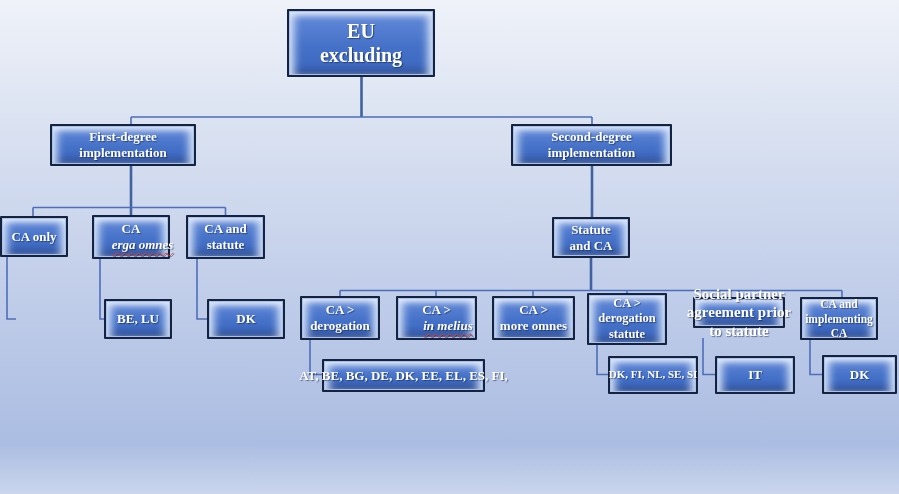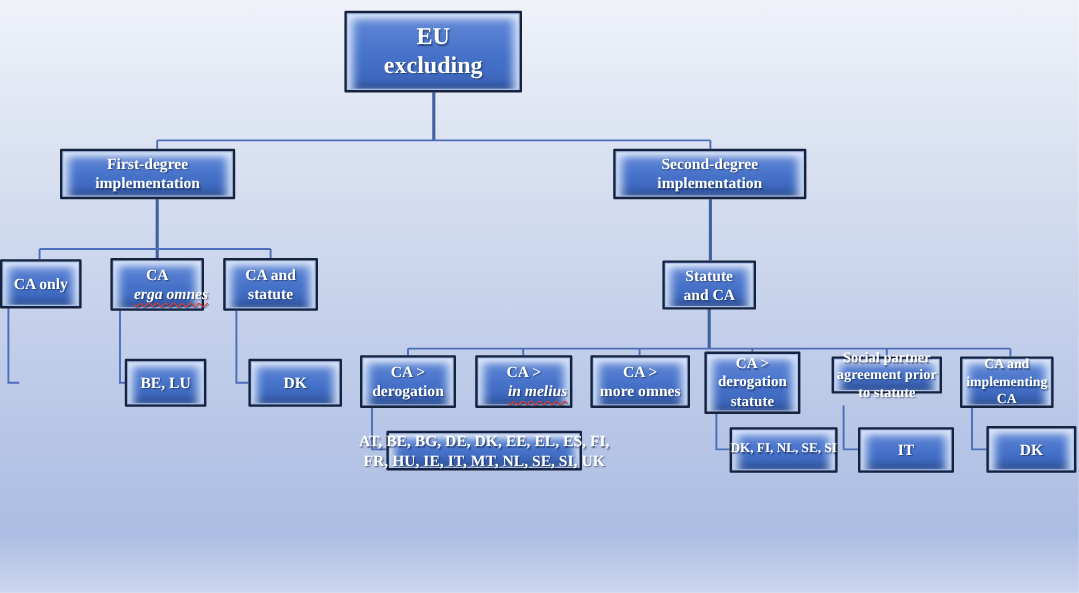--- a/index.html
+++ b/index.html
@@ -126,34 +126,33 @@
   </div>
   <div class="node" style="left:492px;top:296px;width:83px;height:44px;font-size:13px">
     <span>CA &gt;</span>
     <span>more omnes</span>
   </div>
   <div class="node" style="left:587px;top:293px;width:80px;height:52px;font-size:12.5px">
     <span>CA &gt;</span>
     <span>derogation</span>
     <span>statute</span>
   </div>
-  <div class="node" style="left:693px;top:297px;width:92px;height:31px;font-size:12px">
+  <div class="node" style="left:693px;top:297px;width:92px;height:31px;font-size:15px">
     <span>Social partner</span>
     <span>agreement prior</span>
     <span>to statute</span>
   </div>
   <div class="node" style="left:800px;top:297px;width:78px;height:43px;font-size:11.5px">
     <span>CA and</span>
     <span>implementing</span>
     <span>CA</span>
   </div>
 
   <div class="node" style="left:322px;top:359px;width:163px;height:33px;font-size:13px">
     <span>AT, BE, BG, DE, DK, EE, EL, ES, FI,</span>
-    <span>FR, HU, IE, IT, MT, NL, SE, SI, UK</span>
   </div>
   <div class="node" style="left:715px;top:356px;width:80px;height:38px;font-size:13px">
     <span>IT</span>
   </div>
   <div class="node" style="left:608px;top:356px;width:90px;height:38px;font-size:11px">
     <span>DK, FI, NL, SE, SI</span>
   </div>
   <div class="node" style="left:822px;top:355px;width:75px;height:39px;font-size:13px">
     <span>DK</span>
   </div>

